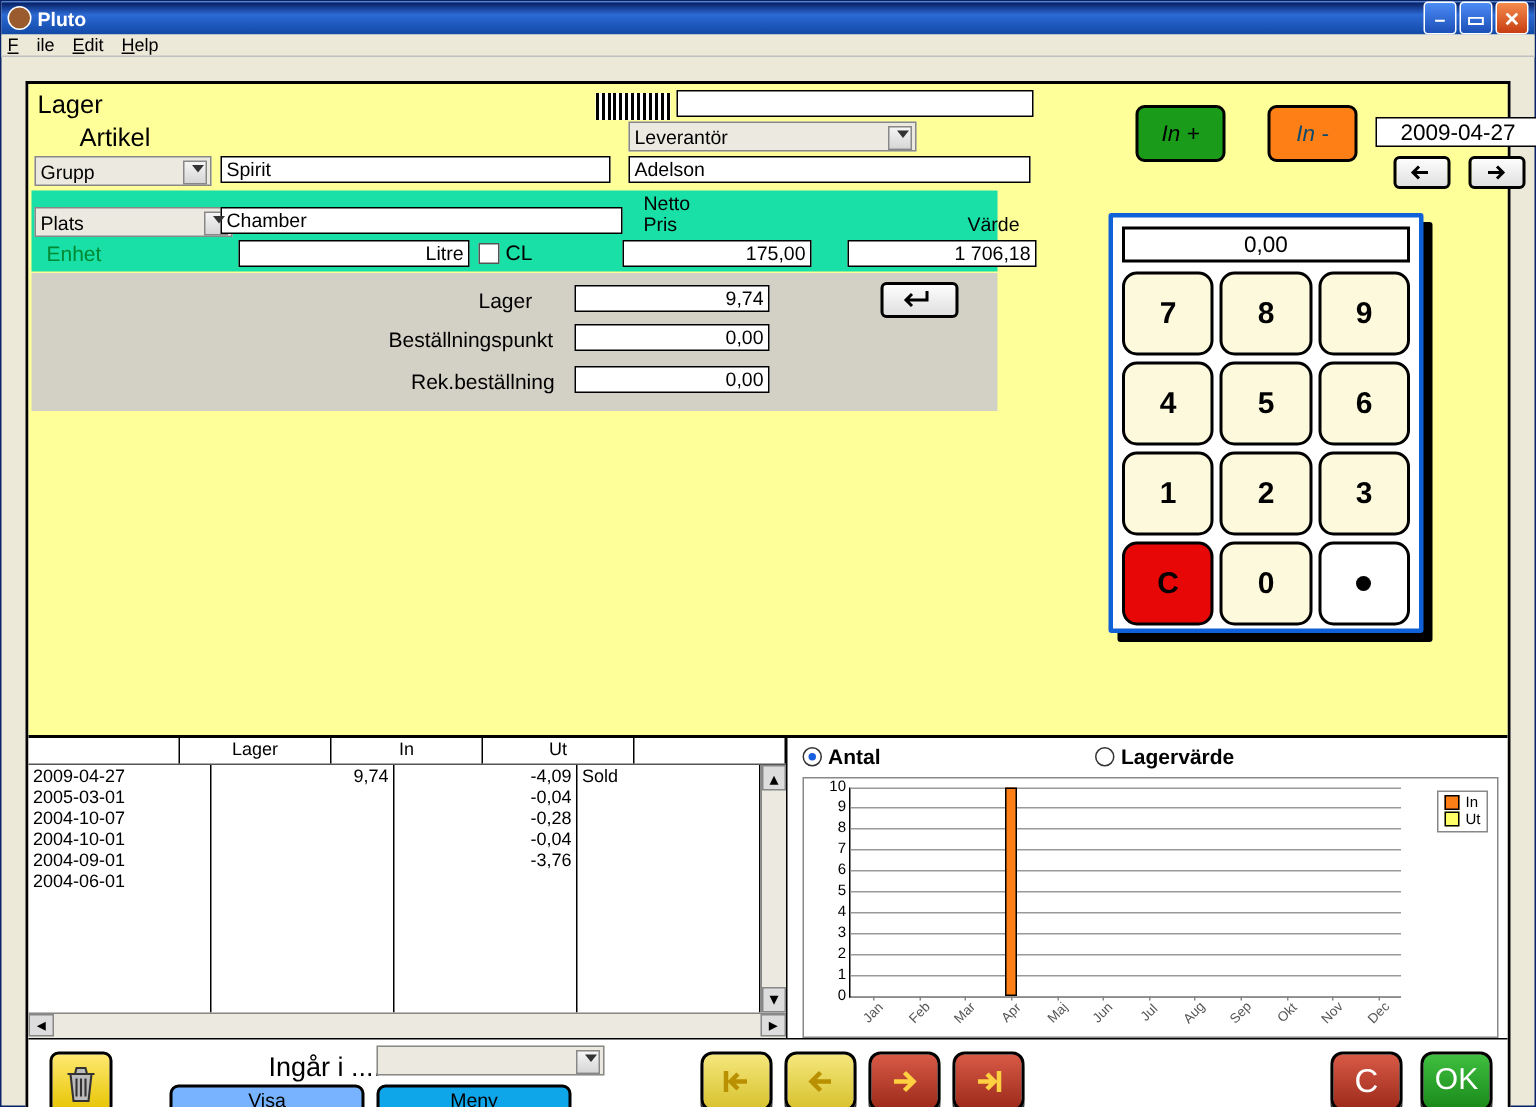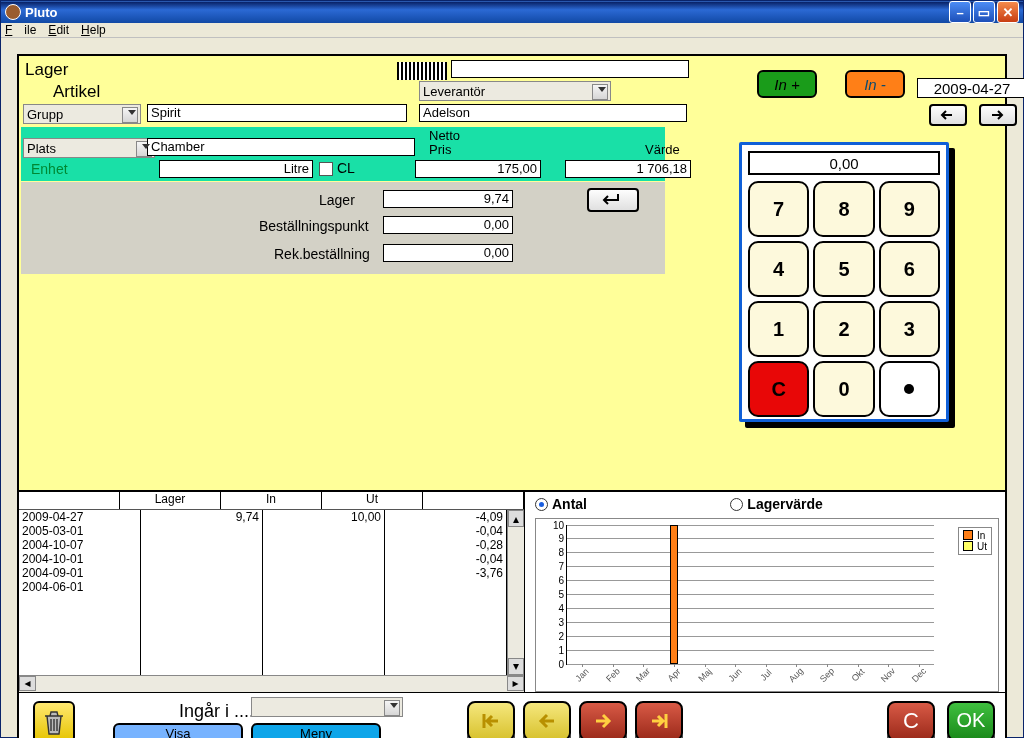--- a/index.html
+++ b/index.html
@@ -132,21 +132,21 @@
     background: linear-gradient(to bottom,#fdfdfd,#e0e0e0);
     border:2px solid #000;
     border-radius:4px;
     display:flex;align-items:center;justify-content:center;
     cursor:pointer;
   }
 
   
   .in-plus, .in-minus {
     position:absolute;
-    width:60px; height:28px;
+    width:60px; height:38px;
     border-radius:6px;
     border:2px solid #000;
     display:flex; align-items:center; justify-content:center;
     font-size:15px; font-style: italic;
     cursor:pointer;
   }
   .in-plus{ background:#1a9c1a; color:#000; }
   .in-minus{ background:#ff7f17; color:#0c4a6e; }
 
   .date-box{
@@ -458,34 +458,34 @@
               </div>
               <div class="col" style="text-align: right;">
                 <div>9,74</div>
                 <div></div>
                 <div></div>
                 <div></div>
                 <div></div>
                 <div></div>
               </div>
               <div class="col" style="text-align: right;">
-                <div>10,00</div>
-                <div></div>
-                <div></div>
-                <div></div>
-                <div></div>
-                <div></div>
-              </div>
-              <div class="col" style="text-align: right;">
                 <div></div>
                 <div>-4,09</div>
                 <div>-0,04</div>
                 <div>-0,28</div>
                 <div>-0,04</div>
                 <div>-3,76</div>
+              </div>
+              <div class="col">
+                <div></div>
+                <div></div>
+                <div>Sold</div>
+                <div></div>
+                <div></div>
+                <div></div>
               </div>
             </div>
           <div class="scrollbar-v">
             <div class="sb-btn">▴</div>
             <div class="sb-track"></div>
             <div class="sb-btn">▾</div>
           </div>
         </div>
         <div class="scrollbar-h">
           <div class="sb-btn">◂</div>

